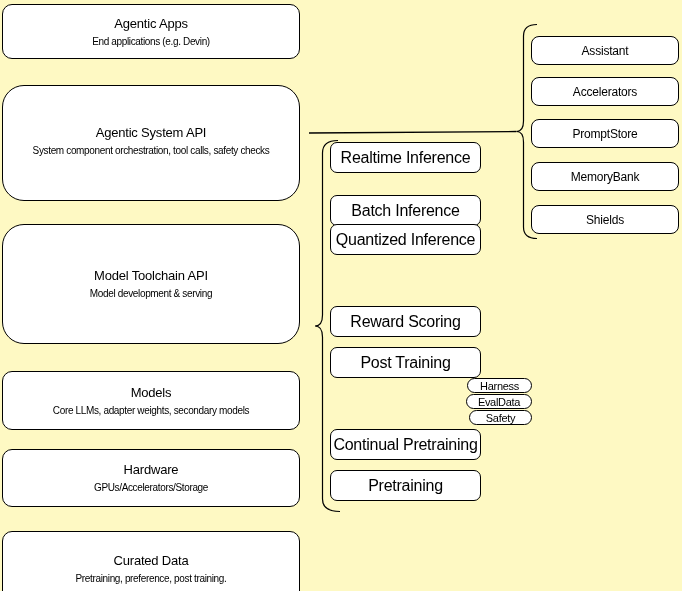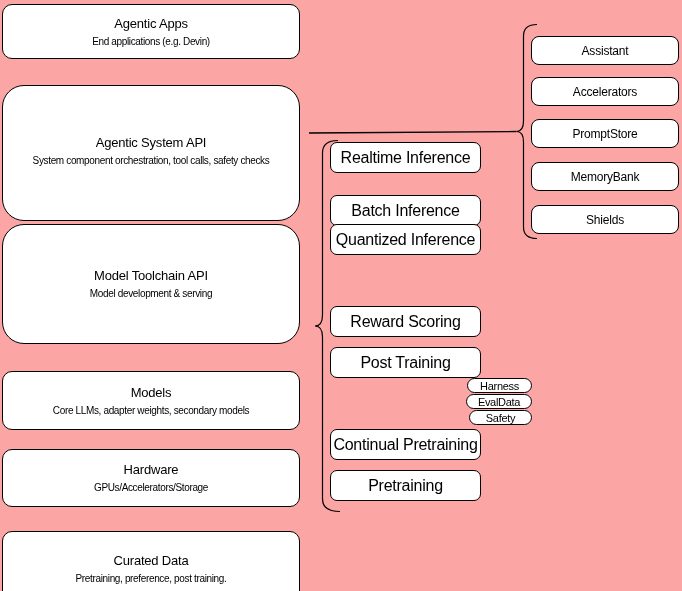--- a/index.html
+++ b/index.html
@@ -1,20 +1,20 @@
 <!DOCTYPE html>
 <html><head>
 <meta charset="utf-8">
 <style>
   html, body { margin: 0; padding: 0; background: #ffffff; }
   .canvas {
     position: relative;
     width: 682px;
     height: 591px;
-    background: #fca5a5;
+    background: #fef9c3;
     font-family: "Liberation Sans", sans-serif;
     color: #000000;
     overflow: hidden;
   }
   .connector-layer {
     position: absolute;
     left: 0; top: 0;
     width: 682px; height: 591px;
     z-index: 0;
   }
@@ -28,21 +28,21 @@
     align-items: center;
     justify-content: center;
     text-align: center;
     z-index: 1;
   }
   .left-box { left: 2px; width: 298px; }
   .left-box .title { font-size: 13px; letter-spacing: -0.2px; line-height: 15px; }
   .left-box .subtitle { font-size: 10px; letter-spacing: -0.35px; line-height: 12px; margin-top: 5px; }
 
   .lb-1 { top: 4px;   height: 55px;  border-radius: 10px; }
-  .lb-2 { top: 85px;  height: 136px; border-radius: 22px; padding-bottom: 4px; }
+  .lb-2 { top: 85px;  height: 116px; border-radius: 22px; padding-bottom: 4px; }
   .lb-3 { top: 224px; height: 120px; border-radius: 22px; }
   .lb-4 { top: 371px; height: 59px;  border-radius: 10px; }
   .lb-5 { top: 449px; height: 58px;  border-radius: 10px; }
   .lb-6 { top: 531px; height: 76px;  border-radius: 10px; }
 
   .mid-box {
     left: 330px; width: 151px; height: 31px;
     border-radius: 7px;
     border-width: 1.4px;
     font-size: 16px;

